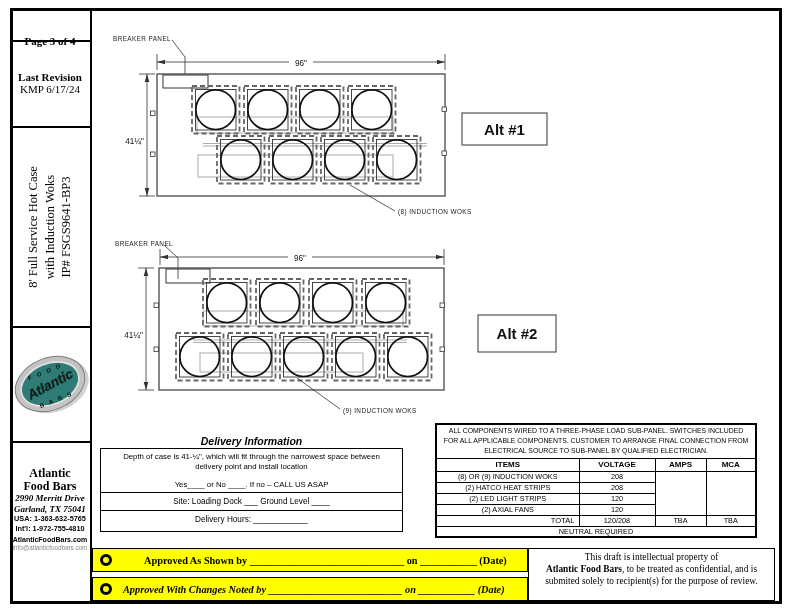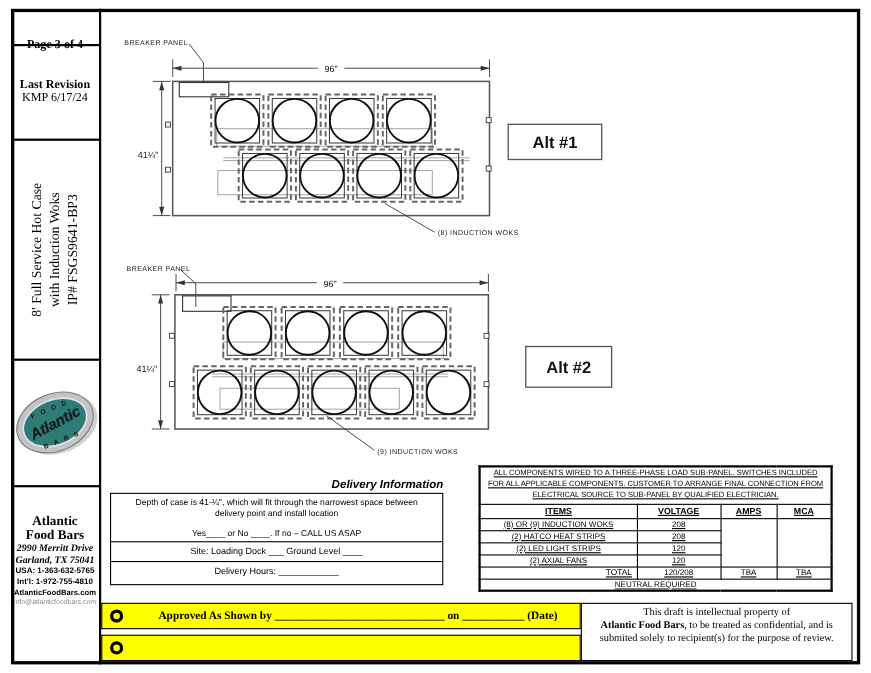--- a/index.html
+++ b/index.html
@@ -28,31 +28,31 @@
   .sb-addr .em { font-family:"Liberation Sans", sans-serif; font-size:6.3px; color:#888; line-height:7px; }
 
   
   .main { position:absolute; left:92px; top:8px; width:690px; height:596px; }
   svg text { font-family:"Liberation Sans", sans-serif; fill:#111; }
   .cad-label { font-size:6.4px; letter-spacing:.4px; fill:#222; }
   .dim-text { font-size:8.2px; fill:#111; }
   .alt-text { font-size:15px; font-weight:bold; }
 
   
-  .dl-title { left:8px; top:427px; width:303px; text-align:right; font-weight:bold; font-style:italic; font-size:10.5px; }
+  .dl-title { left:8px; top:427px; width:303px; text-align:center; font-weight:bold; font-style:italic; font-size:10.5px; }
   .dl-box { left:8px; top:440px; width:303px; height:84px; border:1.5px solid #000; background:#fff; font-size:7.8px; text-align:center; }
   .dl-r1 { height:44px; border-bottom:1.2px solid #000; padding-top:3px; line-height:10px; }
   .dl-r1 .gap { height:8px; }
   .dl-r2 { height:18px; border-bottom:1.2px solid #000; line-height:18px; font-size:8.2px; }
   .dl-r3 { height:18px; line-height:18px; font-size:8.2px; }
 
   
   .el-title { left:343px; top:421px; width:322px; text-align:center; font-weight:bold; font-style:italic; font-size:9.5px; }
   table.elec { position:absolute; left:343px; top:415px; width:322px; border-collapse:collapse; table-layout:fixed; background:#fff; border:2px solid #000; }
-  table.elec td, table.elec th { border:1px solid #000; text-align:center; padding:0; overflow:hidden; white-space:nowrap;text-decoration:underline; }
+  table.elec td, table.elec th { border:1px solid #000; text-align:center; padding:0; overflow:hidden; white-space:nowrap; }
   table.elec .note { font-size:6.9px; line-height:10.3px; height:34px; }
   table.elec th { font-size:8px; height:13px; }
   table.elec td { font-size:7.3px; height:11px; }
   table.elec .tot { text-align:right; padding-right:4px; font-size:7.6px; }
 
   
   .appr { left:0; width:436px; height:24px; background:#FFFF00; border:1.6px solid #000; display:flex; align-items:center; font-family:"Liberation Serif", serif; font-weight:bold; font-size:10.3px; white-space:nowrap; overflow:hidden; }
   .appr .circ { width:12px; height:12px; border:3px solid #000; border-radius:50%; margin-left:7px; flex:0 0 auto; background:transparent; }
   .appr1 { top:540px; }
   .appr2 { top:569px; font-style:italic; }
@@ -276,20 +276,21 @@
       </tr>
     </tbody>
       </table>
 
     <div class="abs appr appr1">
       <div class="circ"></div>
       <span class="txt">Approved As Shown by ______________________________ on ___________ (Date)</span>
     </div>
     <div class="abs appr appr2">
       <div class="circ"></div>
+      <span class="txt">Approved With Changes Noted by __________________________ on ___________ (Date)</span>
     </div>
 
     <div class="abs conf">
       <div>This draft is intellectual property of</div>
       <div><b>Atlantic Food Bars</b><span>, to be treated as confidential, and is</span></div>
       <div>submited solely to recipient(s) for the purpose of review.</div>
     </div>
   </div>
 </div>
 

